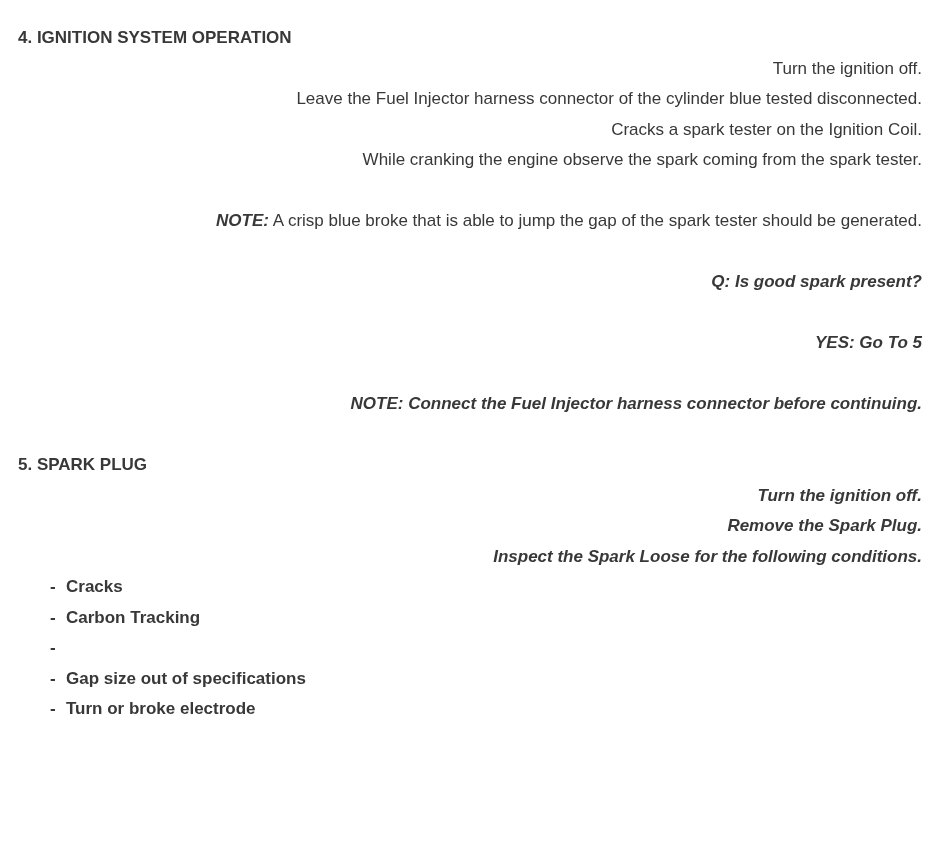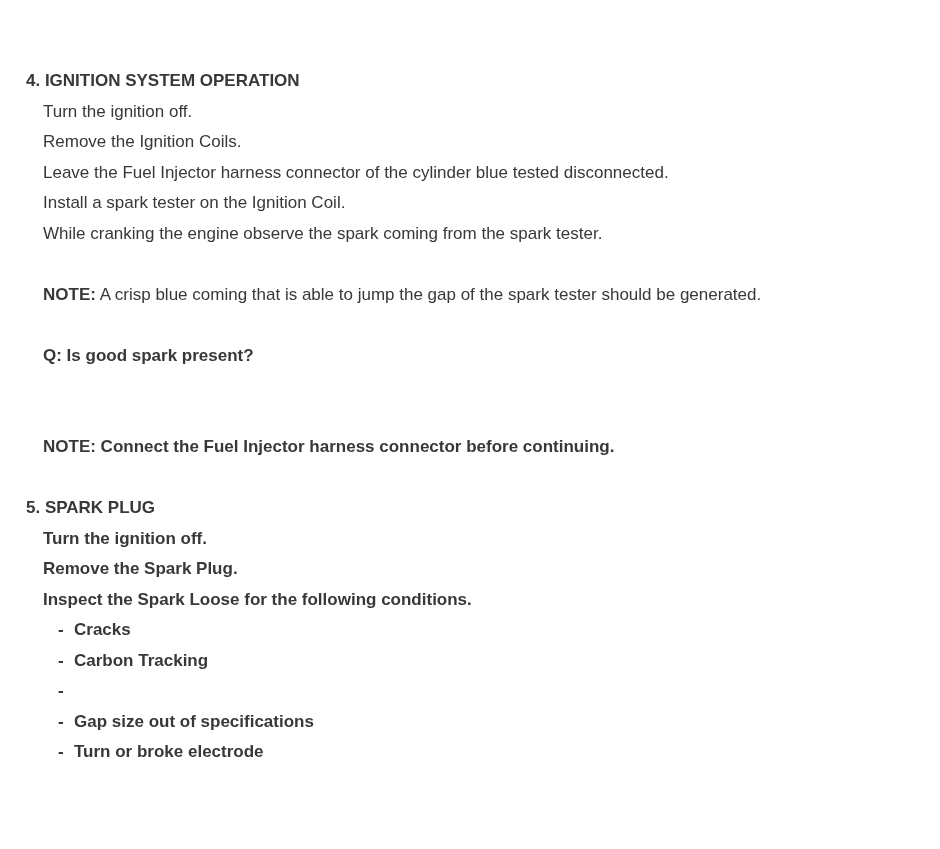--- a/index.html
+++ b/index.html
@@ -10,36 +10,37 @@
   body {
     width: 940px;
     height: 849px;
     overflow: hidden;
     font-family: "Liberation Sans", "DejaVu Sans", sans-serif;
     color: #383838;
     font-size: 17px;
   }
   .doc {
     padding-top: 23px;
-    padding-left: 26px;
+    padding-left: 18px;
     padding-right: 18px;
-    margin-top: 43px;
   }
   .line {
     line-height: 30.5px;
     white-space: pre-wrap;
   }
   .heading {
     font-weight: bold;
   }
   .step {
     padding-left: 17px;
+    text-align: right;
   }
   .bold {
     font-weight: bold;
+    font-style: italic;
   }
   .spacer {
     height: 30.5px;
   }
   .bullet-row {
     padding-left: 32px;
     display: flex;
   }
   .bullet-dash {
     font-weight: bold;
@@ -52,35 +53,35 @@
   }
 </style>
 </head>
 <body>
 
 <div class="doc">
 
   <div class="line heading">4. IGNITION SYSTEM OPERATION</div>
 
   <div class="line step">Turn the ignition off.</div>
-  <div class="line step">Remove the Ignition Coils.</div>
   <div class="line step">Leave the Fuel Injector harness connector of the cylinder blue tested disconnected.</div>
-  <div class="line step">Install a spark tester on the Ignition Coil.</div>
+  <div class="line step">Cracks a spark tester on the Ignition Coil.</div>
   <div class="line step">While cranking the engine observe the spark coming from the spark tester.</div>
 
   <div class="spacer"></div>
 
-  <div class="line step"><span class="bold">NOTE:</span><span> A crisp blue coming that is able to jump the gap of the spark tester should be generated.</span></div>
+  <div class="line step"><span class="bold">NOTE:</span><span> A crisp blue broke that is able to jump the gap of the spark tester should be generated.</span></div>
 
   <div class="spacer"></div>
 
   <div class="line step bold">Q: Is good spark present?</div>
 
   <div class="spacer"></div>
 
+  <div class="line step bold">YES: Go To 5</div>
 
   <div class="spacer"></div>
 
   <div class="line step bold">NOTE: Connect the Fuel Injector harness connector before continuing.</div>
 
   <div class="spacer"></div>
 
   <div class="line heading">5. SPARK PLUG</div>
 
   <div class="line step bold">Turn the ignition off.</div>

